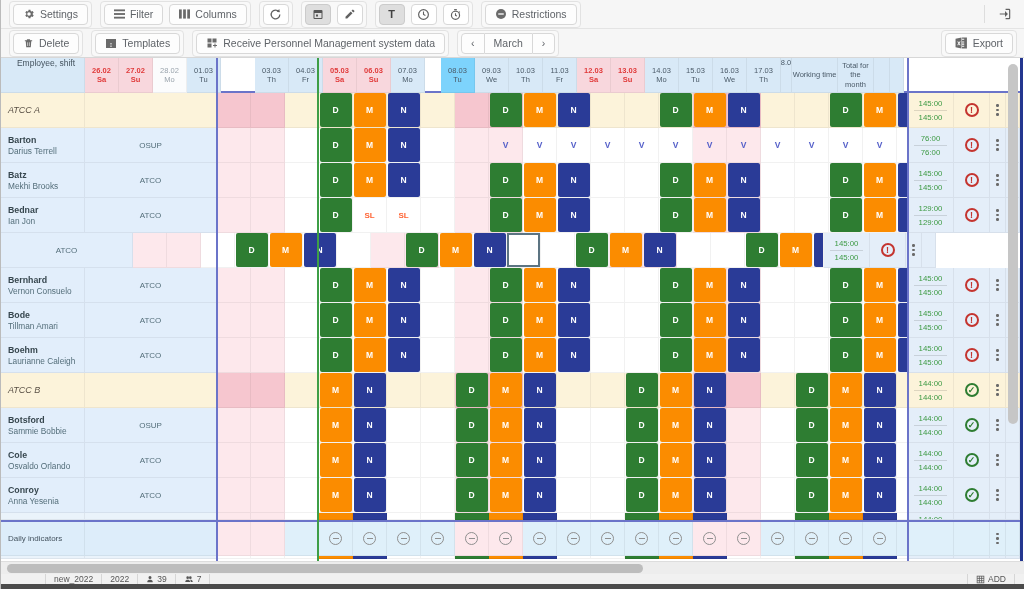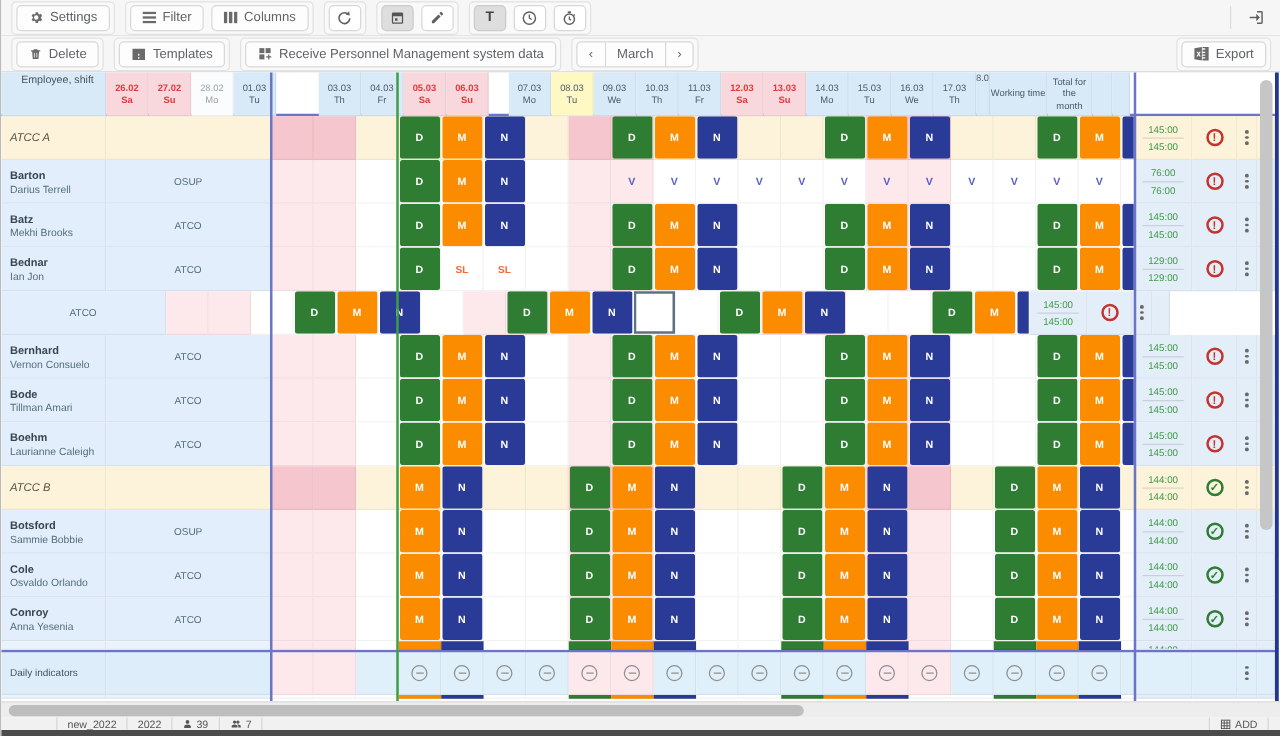--- a/index.html
+++ b/index.html
@@ -142,20 +142,31 @@
         <span>
             <svg width="13" height="13" viewBox="0 0 24 24">
               <circle cx="12" cy="13.5" r="7.5" fill="none" stroke="#616161" stroke-width="2.2"></circle>
               <path fill="none" stroke="#616161" stroke-width="2" d="M12 9.5v4l2.6 1.5"></path>
               <rect x="9.5" y="2" width="5" height="2.4" fill="#616161"></rect>
               <path stroke="#616161" stroke-width="2" d="M18.5 6.5l1.5 1.5"></path>
             </svg>
           </span>
       </div>
     </div>
+    <div class="cluster">
+      <div class="btn">
+        <span>
+            <svg width="12" height="12" viewBox="0 0 24 24">
+              <circle cx="12" cy="12" r="10" fill="#6a6a6a"></circle>
+              <rect x="6.5" y="10.7" width="11" height="2.6" fill="#fff"></rect>
+            </svg>
+          </span>
+        <span>Restrictions</span>
+      </div>
+    </div>
     <div class="spacer"></div>
     <div class="tbdiv"></div>
     <div class="iconbtn">
       <span>
           <svg width="14" height="14" viewBox="0 0 24 24">
             <path fill="none" stroke="#616161" stroke-width="2" d="M13 4h6a1 1 0 0 1 1 1v14a1 1 0 0 1-1 1h-6"></path>
             <path fill="#616161" d="M3 11h9V7l5 5-5 5v-4H3z"></path>
           </svg>
         </span>
     </div>
@@ -252,25 +263,25 @@
           <div class="d2">Fr</div>
         </div>
         <div class="cell hc" style="width: 34px; height: 35px; background: rgb(248, 215, 221); color: rgb(224, 58, 58); font-weight: bold;">
           <div class="d1">05.03</div>
           <div class="d2">Sa</div>
         </div>
         <div class="cell hc" style="width: 34px; height: 35px; background: rgb(248, 215, 221); color: rgb(224, 58, 58); font-weight: bold;">
           <div class="d1">06.03</div>
           <div class="d2">Su</div>
         </div>
-        <div class="cell hc" style="width: 34px; height: 35px; background: rgb(216, 233, 247); color: rgb(74, 90, 104); margin-left: 16px;">
+        <div class="cell hc" style="width: 34px; height: 35px; background: rgb(216, 233, 247); color: rgb(74, 90, 104);">
           <div class="d1">07.03</div>
           <div class="d2">Mo</div>
         </div>
-        <div class="cell hc" style="width: 34px; height: 35px; background: #fef9c3; color: rgb(74, 90, 104);">
+        <div class="cell hc" style="width: 34px; height: 35px; background: #7dd3fc; color: rgb(74, 90, 104); margin-left: 16px;">
           <div class="d1">08.03</div>
           <div class="d2">Tu</div>
         </div>
         <div class="cell hc" style="width: 34px; height: 35px; background: rgb(216, 233, 247); color: rgb(74, 90, 104);">
           <div class="d1">09.03</div>
           <div class="d2">We</div>
         </div>
         <div class="cell hc" style="width: 34px; height: 35px; background: rgb(216, 233, 247); color: rgb(74, 90, 104);">
           <div class="d1">10.03</div>
           <div class="d2">Th</div>

